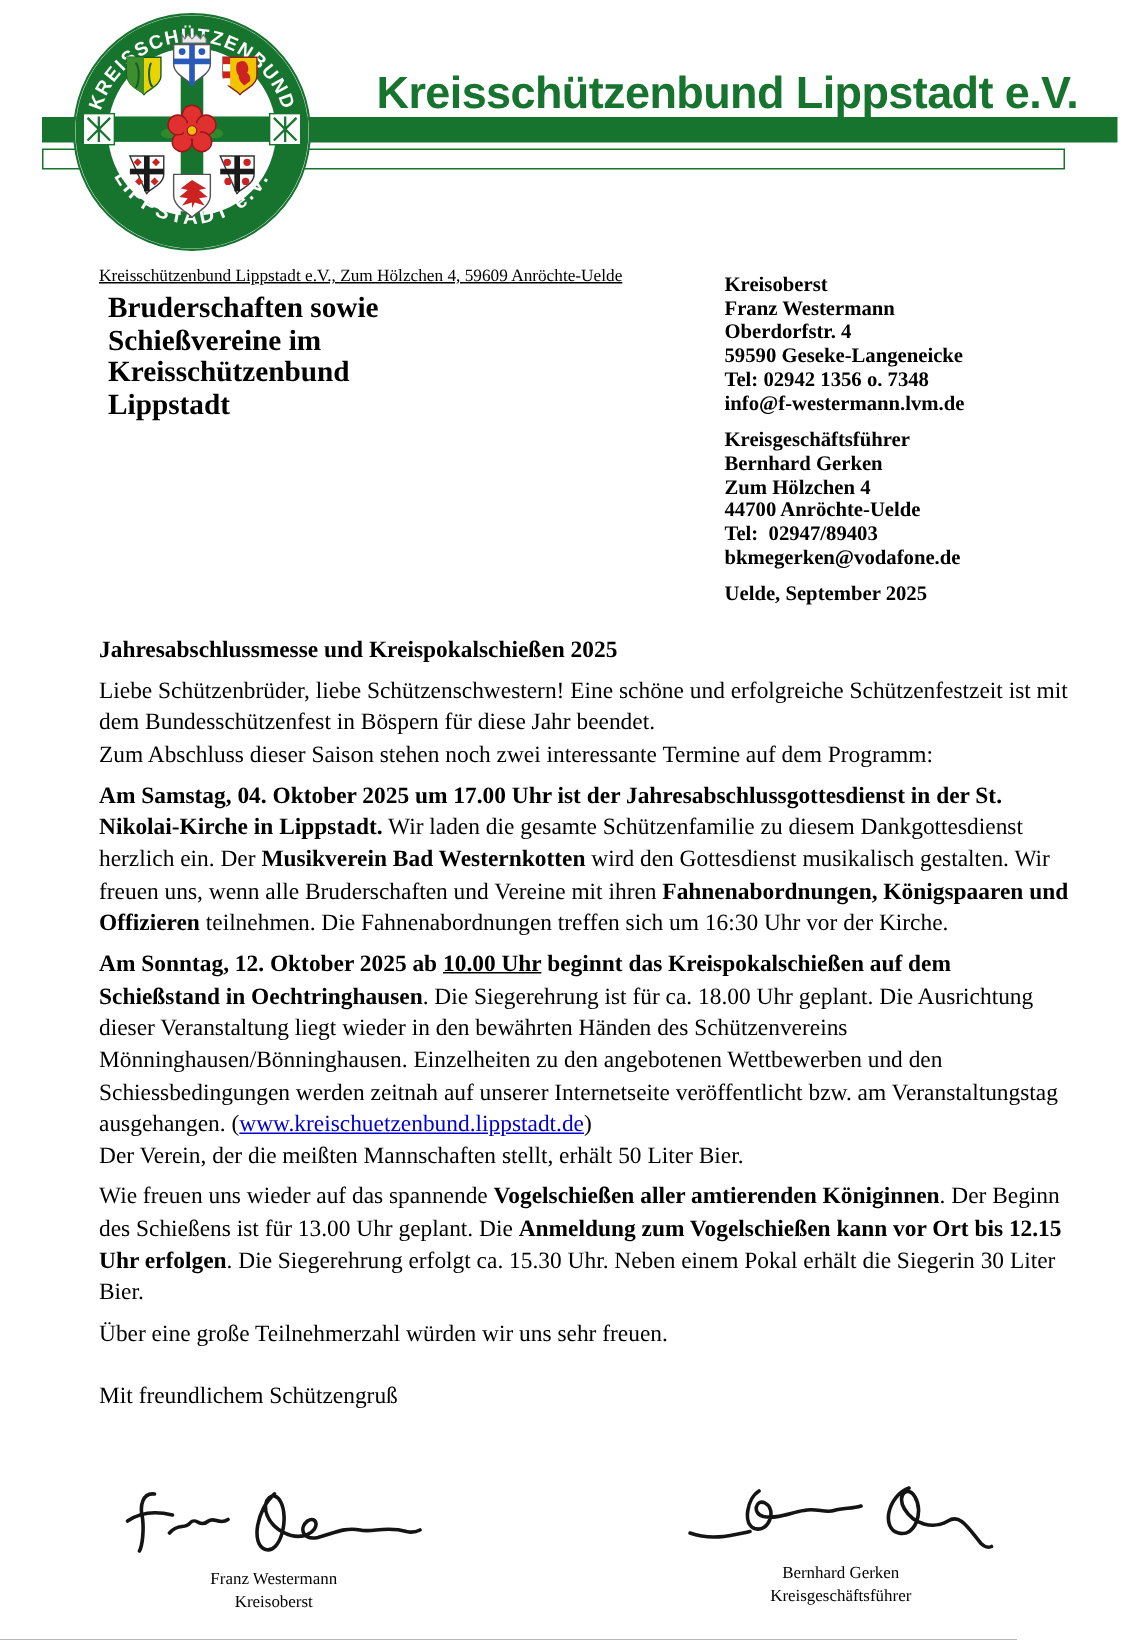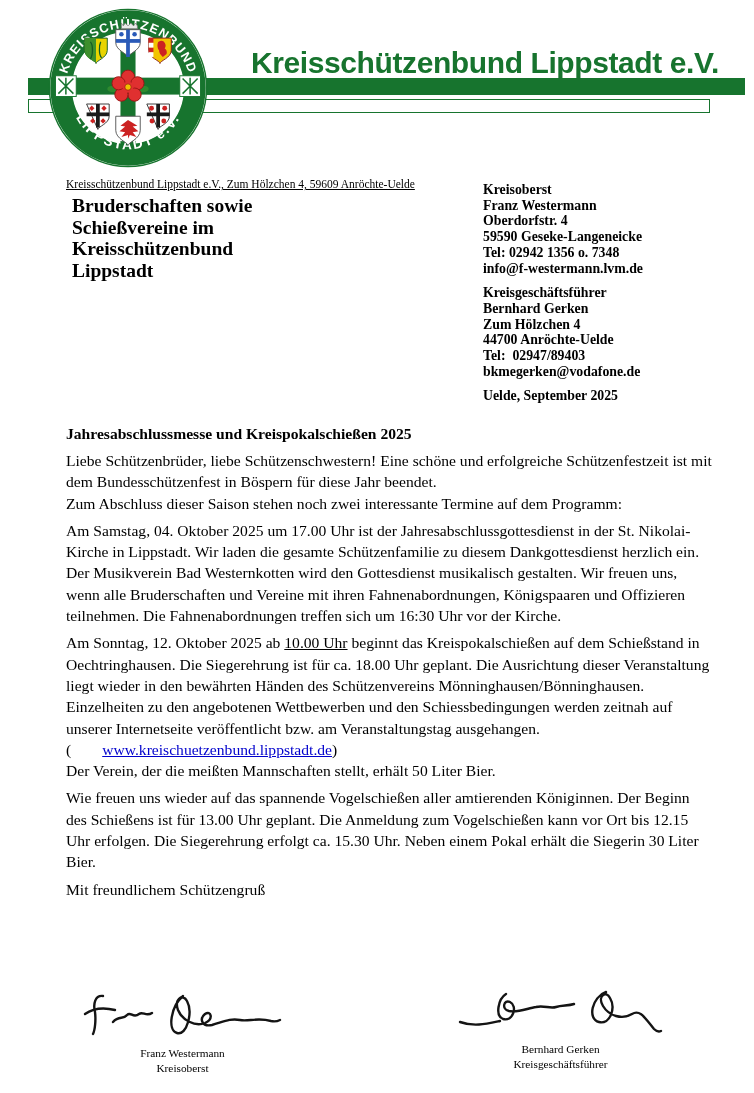--- a/index.html
+++ b/index.html
@@ -31,23 +31,23 @@
     position:absolute; left:483px; top:182px; font-size:13.8px; font-weight:bold; line-height:15.7px;
   }
   .contact-block{ margin:0 0 9px 0; }
   .dateline{ margin-top:7px; }
   
   .subject{ position:absolute; left:66px; top:425px; font-size:15.6px; font-weight:bold; }
   .body-text{ position:absolute; left:66px; top:450px; width:648px; font-size:15.6px; line-height:21.3px; }
   .para{ margin:0 0 6px 0; }
   .para-0{ }
   .para-4{ margin-bottom:20px; }
-  .b{ font-weight:normal; }
+  .b{ font-weight:bold; }
   .u{ text-decoration:underline; }
-  a.link{ color:var(--link); text-decoration:underline; cursor:pointer;margin-left:31px; }
+  a.link{ color:var(--link); text-decoration:underline; cursor:pointer; }
   
   .sig-block{ position:absolute; top:982px; text-align:center; }
   .sig-left{ left:75px; width:215px; }
   .sig-right{ left:448px; width:225px; }
   .sig-svg{ display:block; margin:0 auto; }
   .sig-caption{ font-size:11.3px; line-height:15px; margin-top:2px; }
 </style>
 </head>
 <body>
 
@@ -175,20 +175,21 @@
     <div class="dateline">Uelde, September 2025</div>
   </div>
 
   <div class="subject">Jahresabschlussmesse und Kreispokalschießen 2025</div>
 
   <div class="body-text">
       <p class="para para-0"><span>Liebe Schützenbrüder, liebe Schützenschwestern! Eine schöne und erfolgreiche Schützenfestzeit ist mit dem Bundesschützenfest in Böspern für diese Jahr beendet.</span><br><span>Zum Abschluss dieser Saison stehen noch zwei interessante Termine auf dem Programm:</span></p>
       <p class="para para-1"><span class="b">Am Samstag, 04. Oktober 2025 um 17.00 Uhr ist der Jahresabschlussgottesdienst in der St. Nikolai-Kirche in Lippstadt.</span><span> Wir laden die gesamte Schützenfamilie zu diesem Dankgottesdienst herzlich ein. Der </span><span class="b">Musikverein Bad Westernkotten</span><span> wird den Gottesdienst musikalisch gestalten. Wir freuen uns, wenn alle Bruderschaften und Vereine mit ihren </span><span class="b">Fahnenabordnungen, Königspaaren und Offizieren</span><span> teilnehmen. Die Fahnenabordnungen treffen sich um 16:30 Uhr vor der Kirche.</span></p>
       <p class="para para-2"><span class="b">Am Sonntag, 12. Oktober 2025 ab </span><span class="b u">10.00 Uhr</span><span class="b"> beginnt das Kreispokalschießen auf dem Schießstand in Oechtringhausen</span><span>. Die Siegerehrung ist für ca. 18.00 Uhr geplant. Die Ausrichtung dieser Veranstaltung liegt wieder in den bewährten Händen des Schützenvereins Mönninghausen/Bönninghausen. Einzelheiten zu den angebotenen Wettbewerben und den Schiessbedingungen werden zeitnah auf unserer Internetseite veröffentlicht bzw. am Veranstaltungstag ausgehangen. (</span><a class="link" href="#">www.kreischuetzenbund.lippstadt.de</a><span>)</span><br><span>Der Verein, der die meißten Mannschaften stellt, erhält 50 Liter Bier.</span></p>
       <p class="para para-3"><span>Wie freuen uns wieder auf das spannende </span><span class="b">Vogelschießen aller amtierenden Königinnen</span><span>. Der Beginn des Schießens ist für 13.00 Uhr geplant. Die </span><span class="b">Anmeldung zum Vogelschießen kann vor Ort bis 12.15 Uhr erfolgen</span><span>. Die Siegerehrung erfolgt ca. 15.30 Uhr. Neben einem Pokal erhält die Siegerin 30 Liter Bier.</span></p>
+      <p class="para para-4"><span>Über eine große Teilnehmerzahl würden wir uns sehr freuen.</span></p>
       <p class="para para-5"><span>Mit freundlichem Schützengruß</span></p>
     </div>
 
   <div class="sig-block sig-left">
     <svg class="sig-svg" width="200" height="62" viewBox="0 0 200 62">
       <g fill="none" stroke="#141414" stroke-width="2.4" stroke-linecap="round">
         <path d="M20 14 C12 13 10 22 12 30 C13 38 12 48 10 52"></path>
         <path d="M2 32 C12 25 24 26 32 28"></path>
         <path d="M30 40 C36 33 40 38 44 33 C48 29 50 37 56 32 C60 29 63 35 69 31"></path>
         <path d="M100 14 C88 24 84 48 94 51 C104 54 110 30 104 19 C100 11 91 17 95 28 C99 38 112 45 122 41 C131 37 128 28 122 32 C116 37 119 45 129 43 C140 40 147 36 157 38 C165 40 174 35 188 39 C192 40 195 39 197 38"></path>

